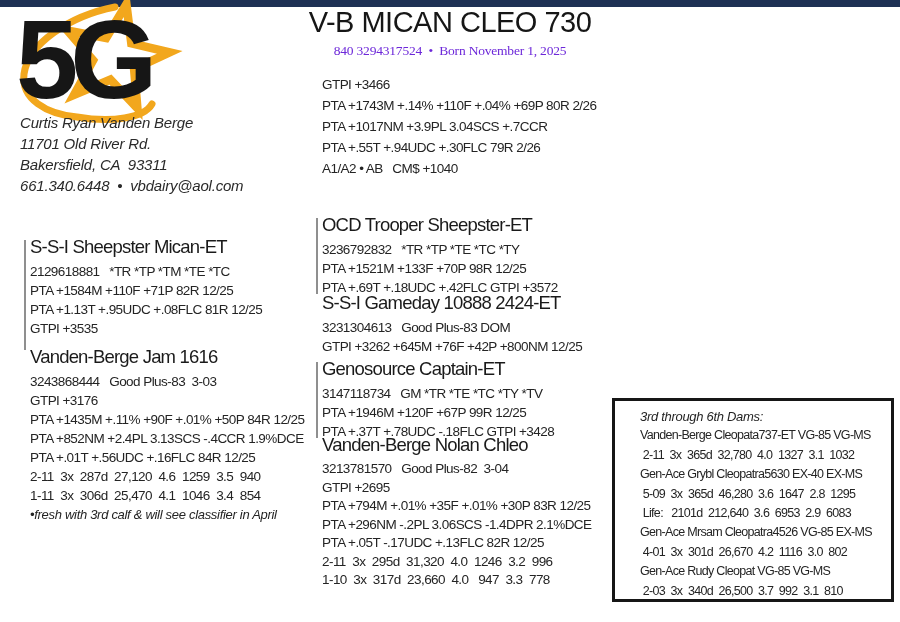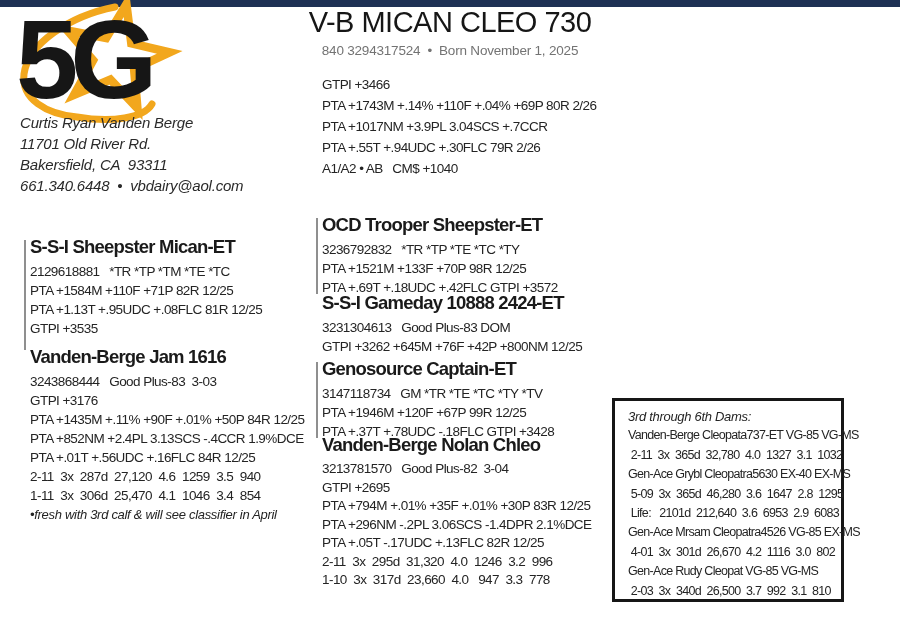--- a/index.html
+++ b/index.html
@@ -11,35 +11,35 @@
   .topbar{left:0;top:0;width:900px;height:7px;background:#1E3154;}
   .logo-text{
     font-weight:bold;font-size:112px;line-height:1;letter-spacing:-8px;color:#161616;
   }
   .breeder .bline{
     font-style:italic;font-size:15px;line-height:21px;color:#2a2a2a;white-space:pre;
     letter-spacing:-0.2px;
   }
   .titlewrap{text-align:center;}
   .title{font-size:29px;font-weight:normal;letter-spacing:-0.5px;color:#161616;line-height:1.1;}
-  .subtitle{font-size:13.5px;margin-top:4px;letter-spacing:-0.2px;color:#737373;white-space:pre;}
+  .subtitle{font-size:13.5px;margin-top:4px;letter-spacing:-0.2px;color:#6d28d9;white-space:pre;font-family:Liberation Serif, serif;}
   .line{
     font-size:13.5px;letter-spacing:-0.55px;line-height:19px;color:#242424;white-space:pre;
   }
   .stats .line{line-height:21px;}
   .animal-name{
-    font-size:18.5px;font-weight:bold;letter-spacing:-0.8px;margin:0 0 4px 0;
+    font-size:18.5px;font-weight:normal;letter-spacing:-0.8px;margin:0 0 4px 0;
     color:#1a1a1a;white-space:pre;line-height:22px;
   }
   .tight .line{line-height:18.5px;}
   .note{font-style:italic;font-size:13px;letter-spacing:-0.3px;line-height:19px;white-space:pre;}
   .bracket{width:2px;background:#8F8F8F;}
   .dams-box{
-    border:3px solid #161616;width:232px;height:204px;box-sizing:border-box;
-    padding:6px 13px;background:#ffffff;
+    border:3px solid #161616;width:282px;height:204px;box-sizing:border-box;
+    padding:6px 25px;background:#ffffff;
   }
   .dams-box .line{font-size:12.5px;letter-spacing:-0.7px;line-height:19.4px;}
   .dams-box .box-title{
     font-style:italic;font-size:13px;letter-spacing:-0.3px;line-height:19.4px;white-space:pre;
   }
 </style>
 </head>
 <body>
 
 <div class="abs topbar"></div>

